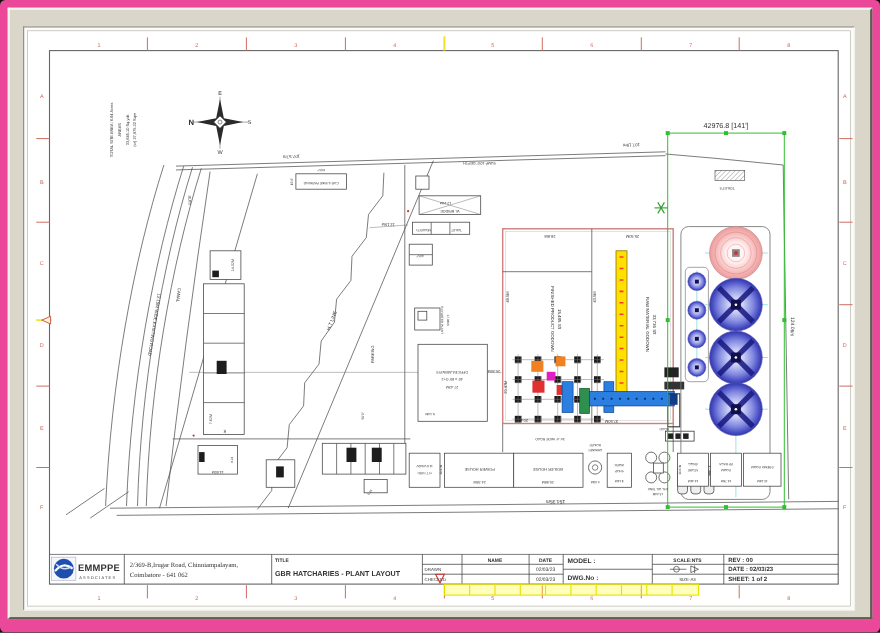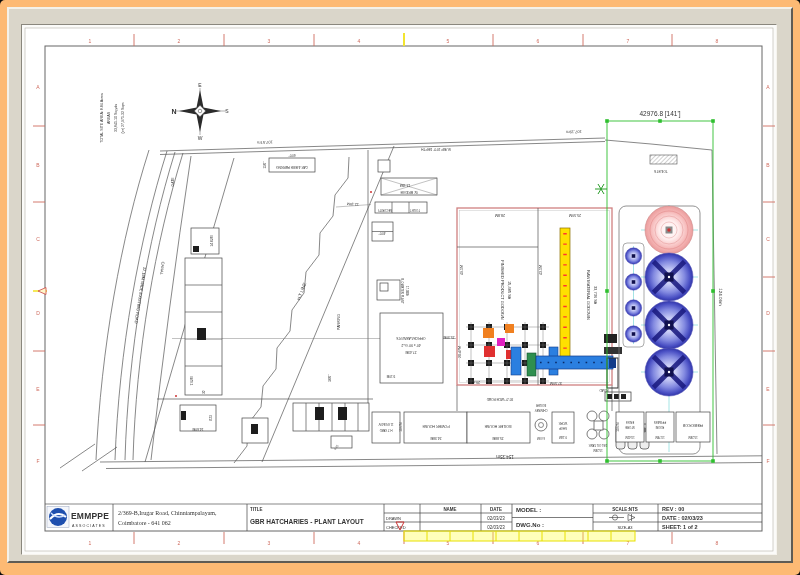--- a/index.html
+++ b/index.html
@@ -1,16 +1,16 @@
 <!DOCTYPE html>
 <html><head>
 <meta charset="utf-8">
 <style>
   html,body{margin:0;padding:0;background:#0d0d0d;}
-  #app{position:relative;width:800px;height:575px;background:#fdba74;overflow:hidden;border-radius:5px;}
+  #app{position:relative;width:800px;height:575px;background:#ec4899;overflow:hidden;border-radius:5px;}
   .chrome{position:absolute;left:7px;top:7px;right:7px;bottom:12px;background:#dad6ca;
           border:2px solid;border-color:#f4f2ea #5f5c54 #5f5c54 #f4f2ea;}
   .well{position:absolute;left:21px;top:24px;right:23px;bottom:20px;background:#fbfbf9;
         border:1px solid;border-color:#8a877d #f6f4ee #f6f4ee #8a877d;}
   svg{position:absolute;left:0;top:0;}
   svg text{font-family:"Liberation Sans",sans-serif;fill:#333;}
   .ser{font-family:"Liberation Serif",serif;}
   .b{font-weight:bold;}
   .mid{text-anchor:middle;}
   .red{fill:#cf6b5e;}

